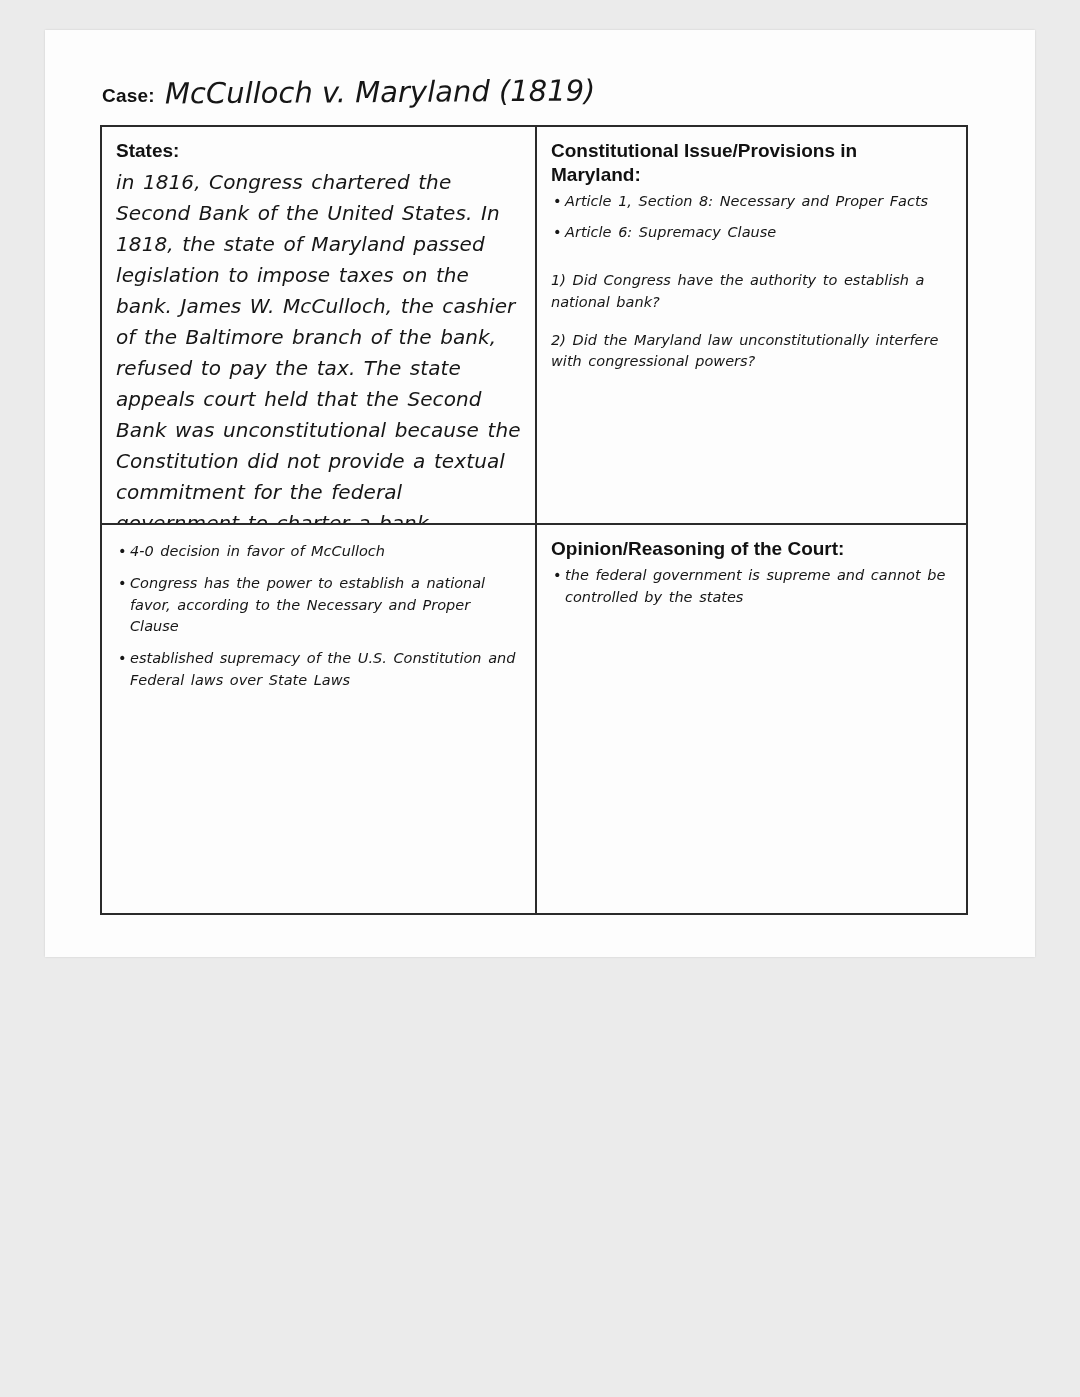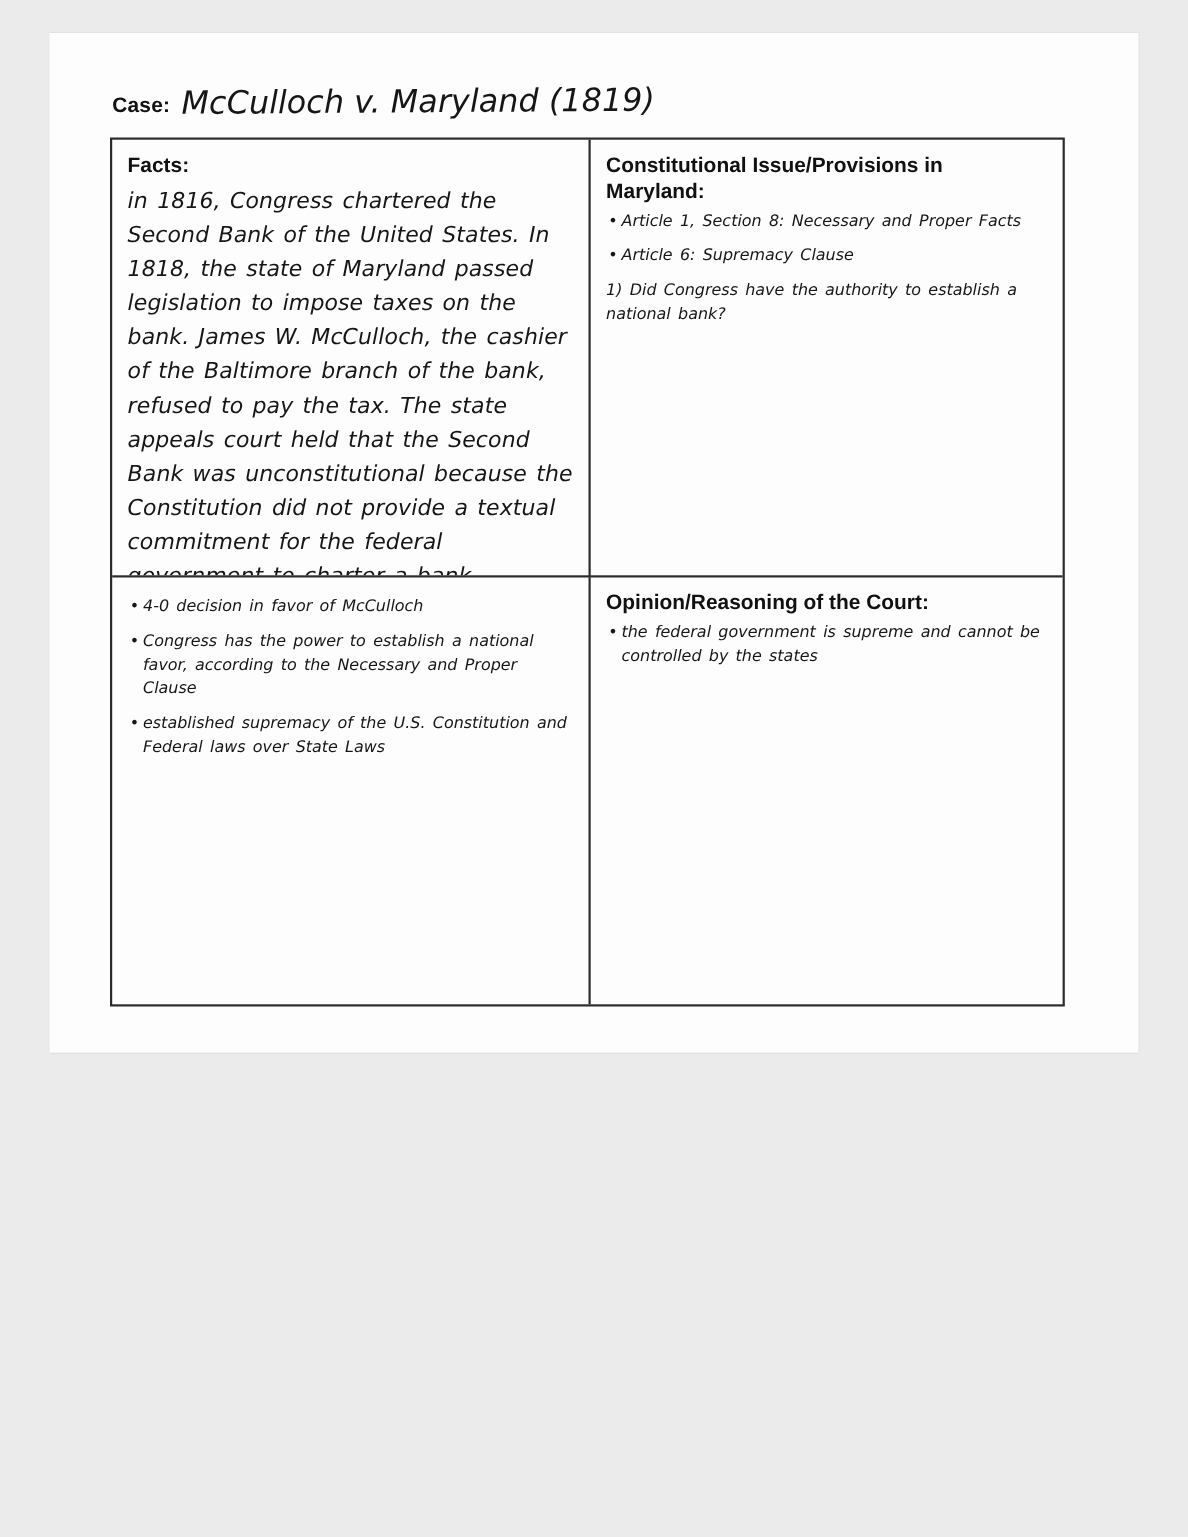--- a/index.html
+++ b/index.html
@@ -107,21 +107,21 @@
     word-spacing: 2px;
   }
 
   .hand-list li::before {
     content: "\2022";
     position: absolute;
     left: 2px;
     top: 0;
   }
 
-  .q-list { list-style: none; margin-top: 10px; }
+  .q-list { list-style: none; margin-top: 26px; }
 
   .q-list li {
     font-size: 14.5px;
     line-height: 1.5;
     margin-bottom: 16px;
     word-spacing: 2px;
   }
 </style>
 </head>
 <body>
@@ -130,32 +130,33 @@
   <div class="sheet">
 
     <div class="case-line">
       <span class="case-label">Case:</span>
       <span class="hand case-title">McCulloch v. Maryland (1819)</span>
     </div>
 
     <div class="grid">
 
       <div class="cell cell-facts">
-        <div class="cell-heading">Facts:</div>
+        <div class="cell-heading">States:</div>
         <div class="hand hand-body">in 1816, Congress chartered the Second Bank of the United States. In 1818, the state of Maryland passed legislation to impose taxes on the bank. James W. McCulloch, the cashier of the Baltimore branch of the bank, refused to pay the tax. The state appeals court held that the Second Bank was unconstitutional because the Constitution did not provide a textual commitment for the federal government to charter a bank.</div>
       </div>
 
       <div class="cell cell-issue">
         <div class="cell-heading">Constitutional Issue/Provisions in Maryland:</div>
         <ul class="hand hand-list">
           <li>Article 1, Section 8: Necessary and Proper Facts</li>
           <li>Article 6: Supremacy Clause</li>
         </ul>
         <ul class="hand q-list">
           <li>1) Did Congress have the authority to establish a national bank?</li>
+          <li>2) Did the Maryland law unconstitutionally interfere with congressional powers?</li>
         </ul>
       </div>
 
       <div class="cell cell-decision">
         <ul class="hand hand-list">
           <li>4-0 decision in favor of McCulloch</li>
           <li>Congress has the power to establish a national favor, according to the Necessary and Proper Clause</li>
           <li>established supremacy of the U.S. Constitution and Federal laws over State Laws</li>
         </ul>
       </div>

